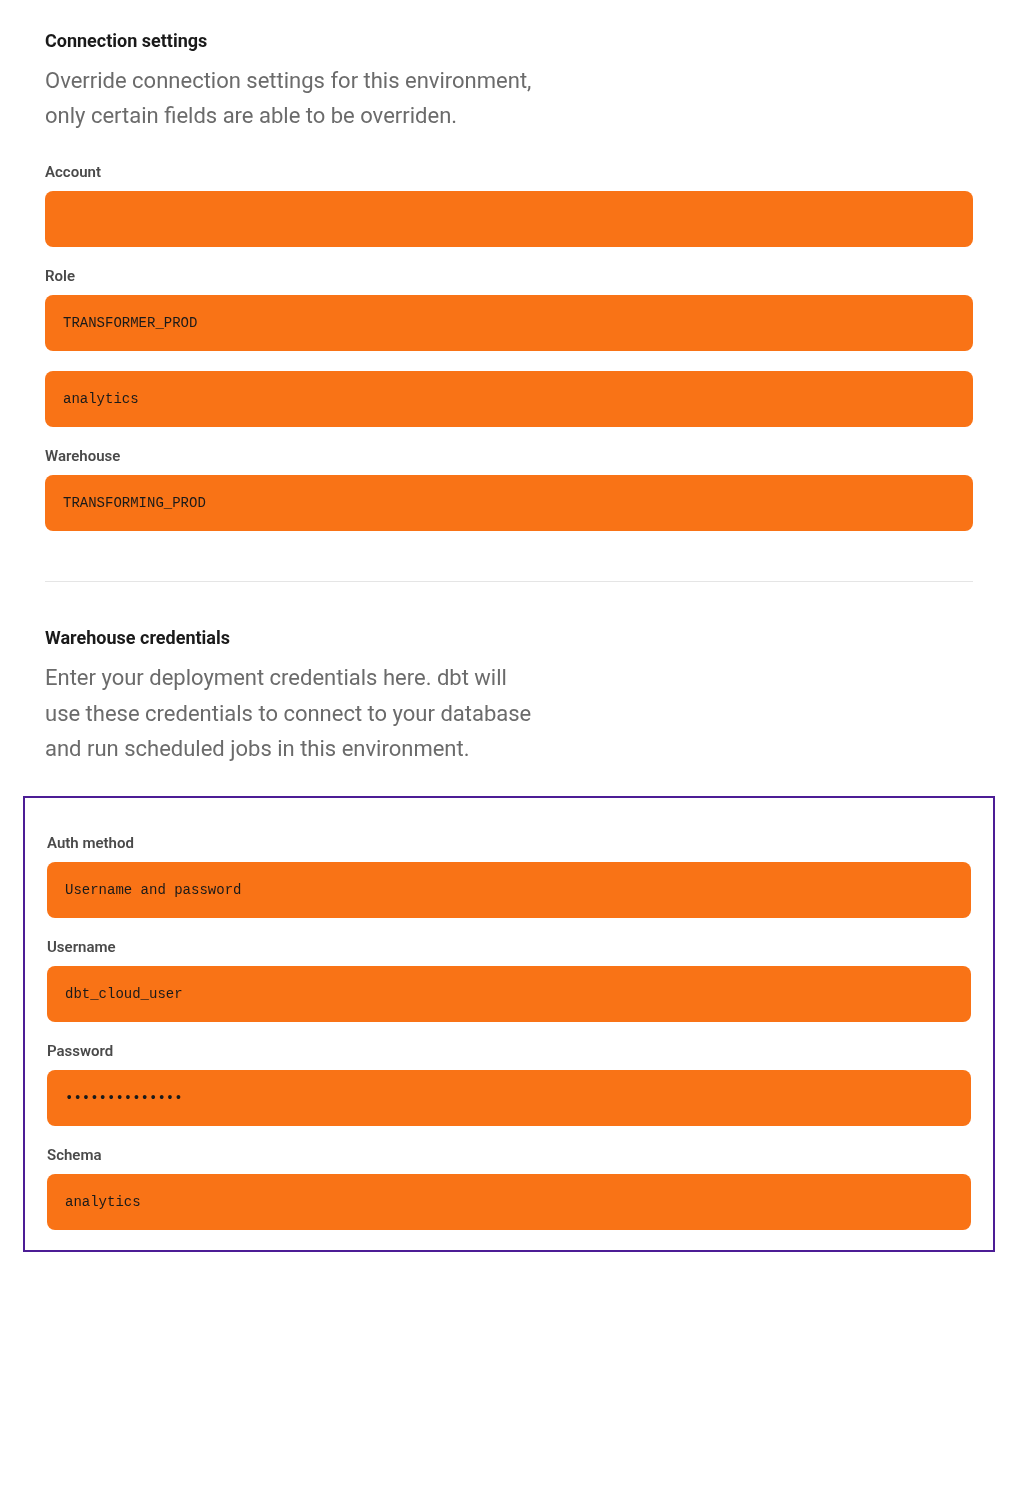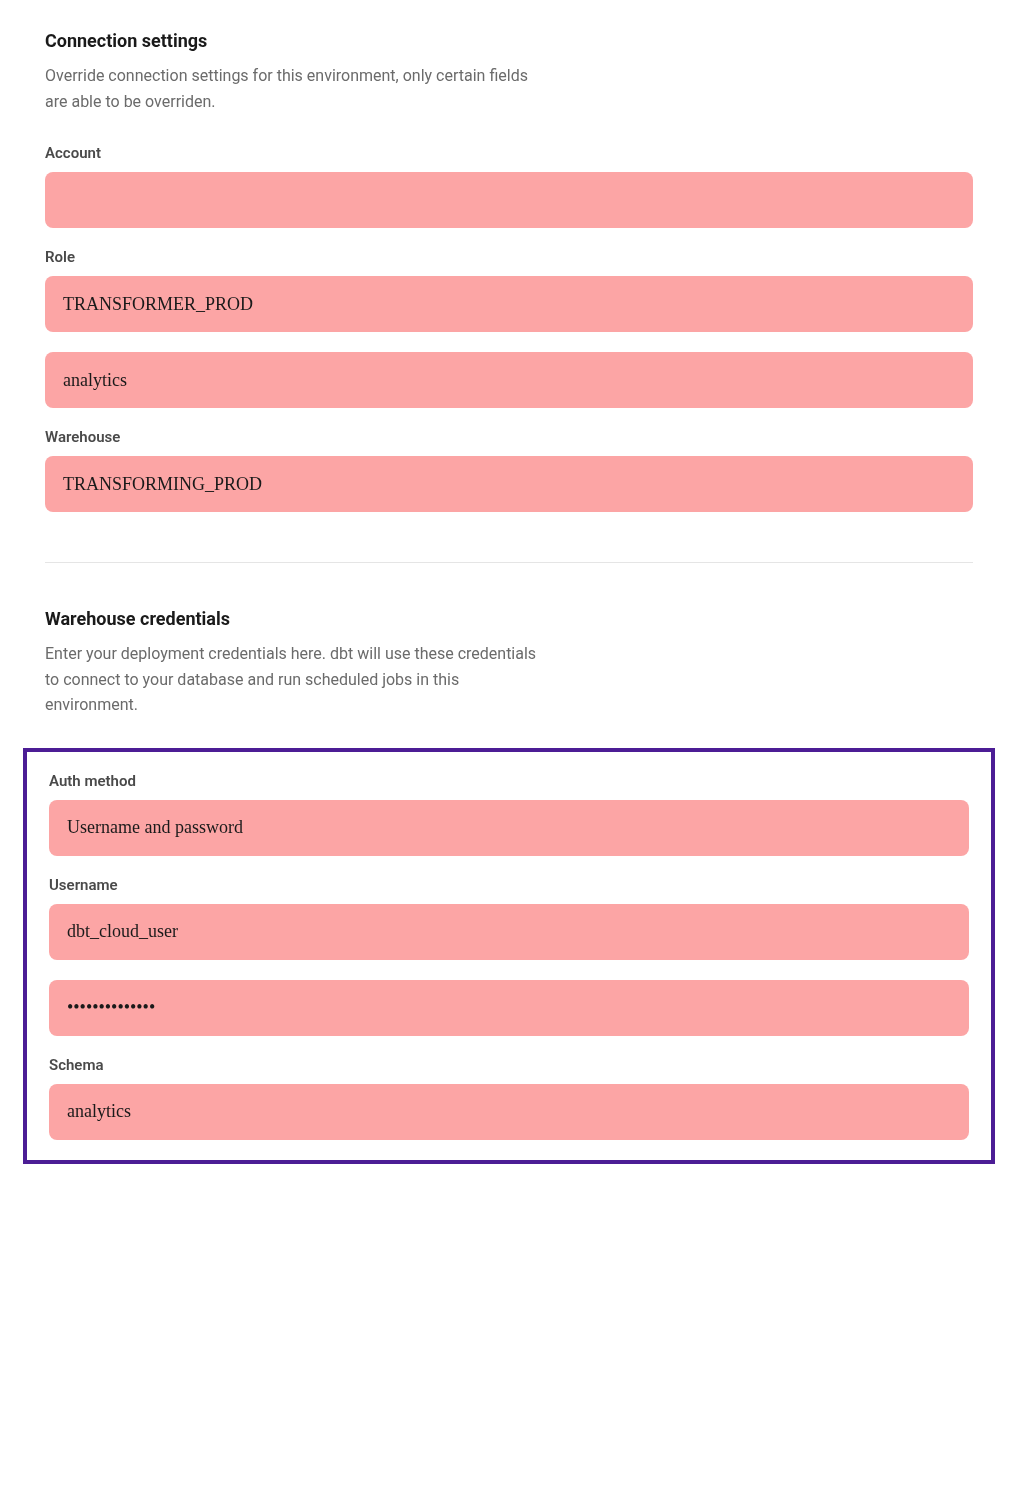--- a/index.html
+++ b/index.html
@@ -14,54 +14,55 @@
       width: 1018px;
       color: #1a1a1a;
     }
     .section-title {
       font-size: 18px;
       font-weight: 700;
       color: #1a1a1a;
       margin-bottom: 12px;
     }
     .section-description {
-      font-size: 16px;
+      font-size: 22px;
       color: #6b6b6b;
       line-height: 1.6;
       max-width: 500px;
       margin-bottom: 30px;
     }
     .field-group {
       margin-bottom: 20px;
     }
     .field-label {
       font-size: 15px;
       font-weight: 600;
       color: #4a4a4a;
       margin-bottom: 10px;
       display: block;
+      margin-top: 16px;
     }
     .field-input {
       width: 100%;
-      background: #fca5a5;
+      background: #f97316;
       border: none;
       border-radius: 8px;
       padding: 16px 18px;
-      font-size: 18px;
+      font-size: 14px;
       color: #1a1a1a;
-      font-family: Liberation Serif, serif;
+      font-family: Liberation Mono, monospace;
       height: 56px;
     }
     .divider {
       border: none;
       border-top: 1px solid #e5e5e5;
       margin: 50px 0 45px 0;
     }
     .highlight-box {
-      border: 4px solid #4c1d95;
+      border: 2px solid #4c1d95;
       padding: 20px 15px 20px 0;
       margin-left: -22px;
       margin-right: -22px;
       padding-left: 22px;
       padding-right: 22px;
     }
     .highlight-box .field-group:last-child {
       margin-bottom: 0;
     }
   </style>
@@ -103,20 +104,21 @@
       <label class="field-label">Auth method</label>
       <input type="text" class="field-input" value="Username and password" style="">
     </div>
 
     <div class="field-group">
       <label class="field-label">Username</label>
       <input type="text" class="field-input" value="dbt_cloud_user" style="">
     </div>
 
     <div class="field-group">
+      <label class="field-label">Password</label>
       <input type="text" class="field-input" value="••••••••••••••" style="">
     </div>
 
     <div class="field-group">
       <label class="field-label">Schema</label>
       <input type="text" class="field-input" value="analytics" style="">
     </div>
   </div>
 </section>
 

